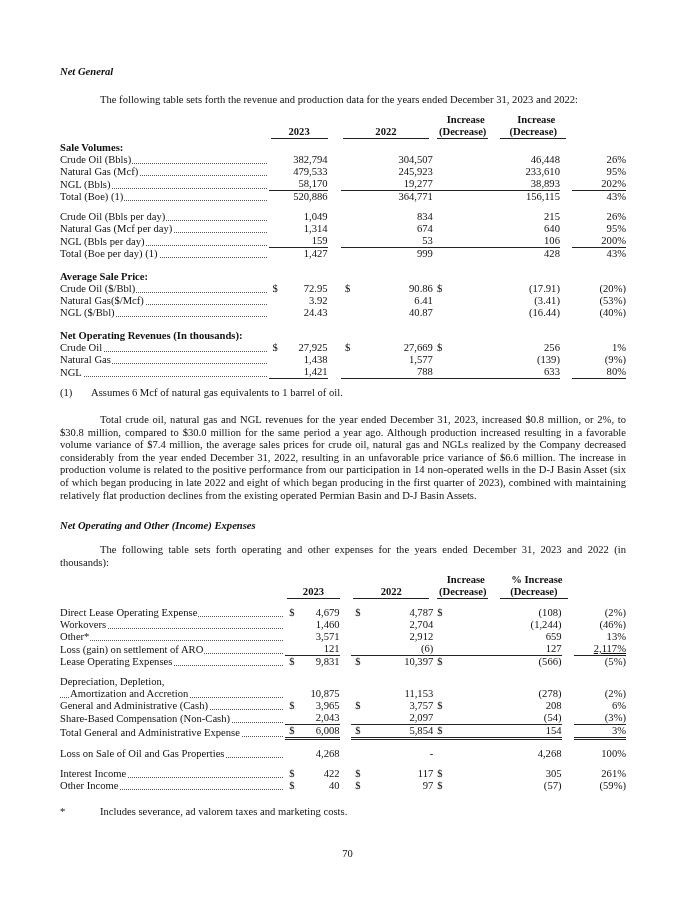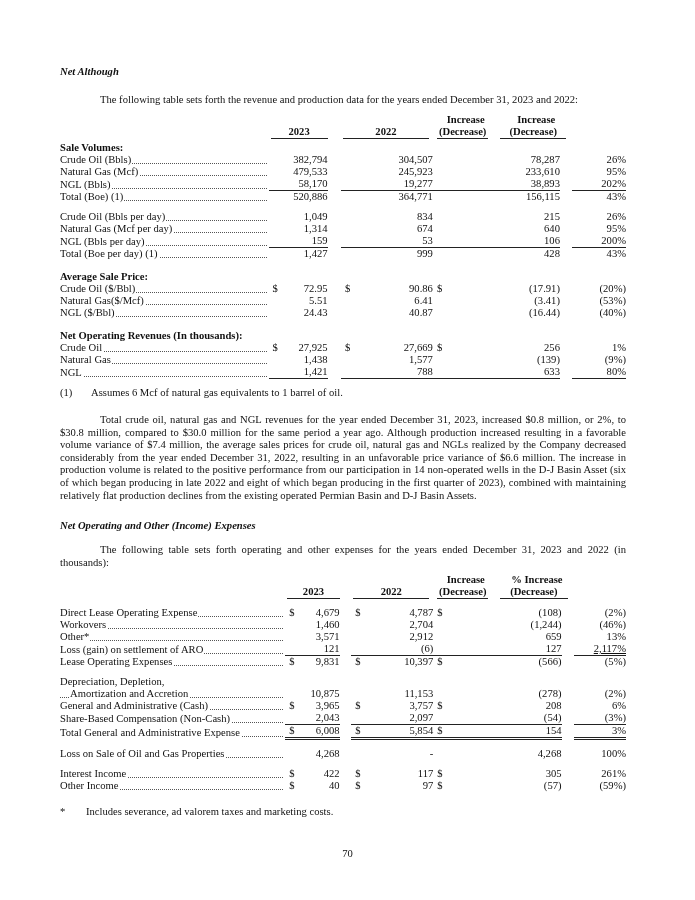--- a/index.html
+++ b/index.html
@@ -30,21 +30,21 @@
   .dul { border-bottom: 3px double #222; }
   tr.spacer td { height: 8px; }
   .footnote { position: absolute; font-size: 10.6px; }
   .pagenum { position: absolute; left: 0; width: 100%; text-align: center; top: 848px; font-size: 10.6px; }
 </style>
 </head>
 <body>
 
 <div class="page">
 
-  <div class="heading" style="top:66px;left:0;">Net Although</div>
+  <div class="heading" style="top:66px;left:0;">Net General</div>
   <div class="para indent" style="top:94px;left:0;width:566px;">The following table sets forth the revenue and production data for the years ended December 31, 2023 and 2022:</div>
 
   <table class="fin" style="top:114px;left:0;">
     <tbody id="t1">
         <tr class="hdr">
           <td class="lbl"></td>
           <td class="dol"></td>
           <td class="c23"></td>
           <td class="gap"></td>
           <td class="c22"></td>
@@ -64,21 +64,21 @@
           <td class="" colspan="8" style="padding-top: 3px;">Sale Volumes:</td>
         </tr>
         <tr>
           <td class="lbl"><span class="fill"></span><span class="txt">Crude Oil (Bbls)</span></td>
           <td class="dol"></td>
           <td class="c23  np">382,794</td>
           <td class="gap"></td>
           <td class="dol2" style="padding-left: 4px;"></td>
           <td class="c22  np" style="width: 54px;">304,507</td>
           <td class="dol3" style="padding-left: 4px;"></td>
-          <td class="cinc  np">78,287</td>
+          <td class="cinc  np">46,448</td>
           <td class="cpct  np" style="border-left: 12px solid rgb(255, 255, 255);">26%</td>
         </tr>
         <tr>
           <td class="lbl"><span class="fill"></span><span class="txt">Natural Gas (Mcf)</span></td>
           <td class="dol"></td>
           <td class="c23  np">479,533</td>
           <td class="gap"></td>
           <td class="dol2" style="padding-left: 4px;"></td>
           <td class="c22  np" style="width: 54px;">245,923</td>
           <td class="dol3" style="padding-left: 4px;"></td>
@@ -167,21 +167,21 @@
           <td class="gap"></td>
           <td class="dol2" style="padding-left: 4px;">$</td>
           <td class="c22  np" style="width: 54px;">90.86</td>
           <td class="dol3" style="padding-left: 4px;">$</td>
           <td class="cinc">(17.91)</td>
           <td class="cpct" style="border-left: 12px solid rgb(255, 255, 255);">(20%)</td>
         </tr>
         <tr>
           <td class="lbl"><span class="fill"></span><span class="txt">Natural Gas($/Mcf)</span></td>
           <td class="dol"></td>
-          <td class="c23  np">5.51</td>
+          <td class="c23  np">3.92</td>
           <td class="gap"></td>
           <td class="dol2" style="padding-left: 4px;"></td>
           <td class="c22  np" style="width: 54px;">6.41</td>
           <td class="dol3" style="padding-left: 4px;"></td>
           <td class="cinc">(3.41)</td>
           <td class="cpct" style="border-left: 12px solid rgb(255, 255, 255);">(53%)</td>
         </tr>
         <tr>
           <td class="lbl"><span class="fill"></span><span class="txt">NGL ($/Bbl)</span></td>
           <td class="dol"></td>
@@ -410,17 +410,17 @@
           <td class="c22  np" style="width: 54px;">97</td>
           <td class="dol3" style="padding-left: 4px;">$</td>
           <td class="cinc">(57)</td>
           <td class="cpct" style="border-left: 12px solid rgb(255, 255, 255);">(59%)</td>
         </tr>
       </tbody>
   </table>
 
   <div class="footnote" style="top:806px;left:0;">
     <span>*</span>
-    <span style="margin-left:18px;">Includes severance, ad valorem taxes and marketing costs.</span>
+    <span style="margin-left:32px;">Includes severance, ad valorem taxes and marketing costs.</span>
   </div>
 </div>
 
 <div class="pagenum">70</div>
 
 </body></html>

